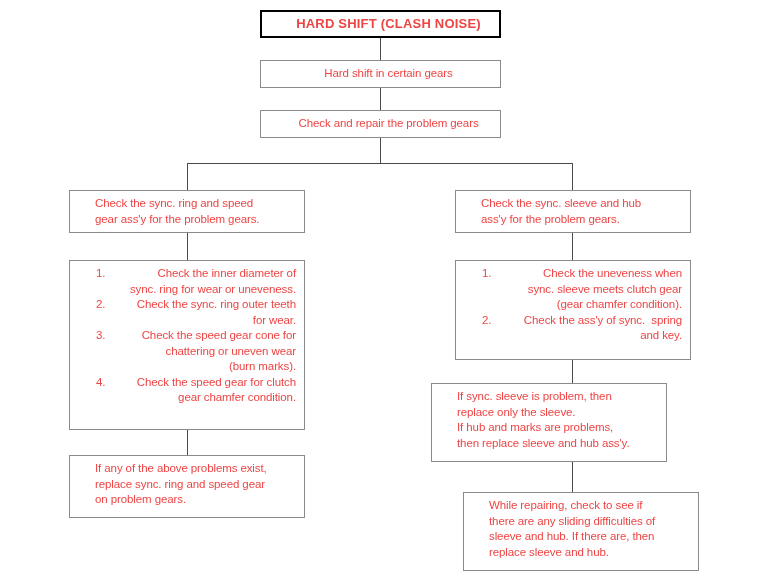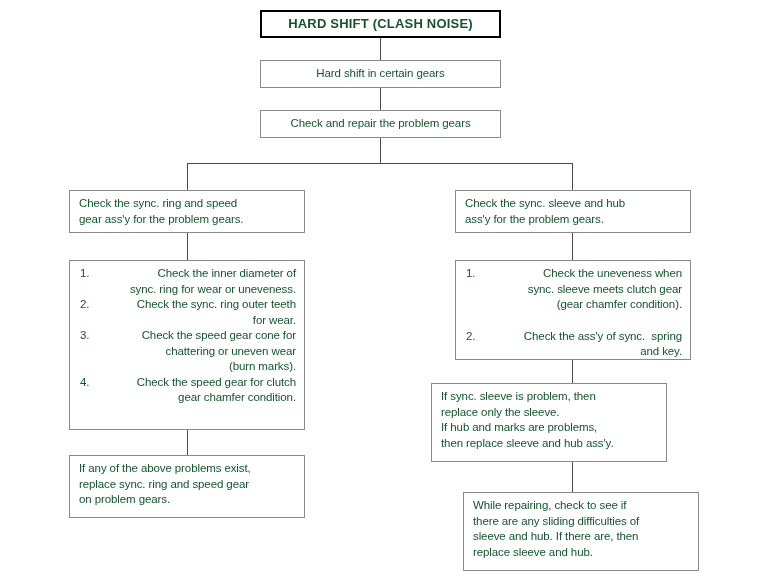--- a/index.html
+++ b/index.html
@@ -16,25 +16,26 @@
     font-family: "Liberation Sans", sans-serif;
     overflow: hidden;
   }
 
   
   .box {
     position: absolute;
     box-sizing: border-box;
     background: #ffffff;
     border: 1px solid #8a8a8a;
-    color: #14532d;
+    color: #ef4444;
     font-size: 11.5px;
     line-height: 15.5px;
     letter-spacing: -0.1px;
     z-index: 2;
+    padding-left: 16px;
   }
   .box .inner {
     padding: 5px 8px 5px 9px;
   }
 
   
   .box.title {
     border: 2px solid #000000;
     box-shadow: 0 0 0 1px #ffffff inset;
     font-weight: bold;
@@ -166,21 +167,21 @@
       <div>ass'y for the problem gears.</div>
     </div>
   </div>
 
   <div class="box" style="left:455px; top:260px; width:236px; height:100px;">
     <div class="inner">
       <ol class="steps">
         <li style="white-space:pre;">Check the uneveness when
 sync. sleeve meets clutch gear
 (gear chamfer condition).</li>
-        <li style="white-space:pre;margin-top:16px;">Check the ass'y of sync.  spring
+        <li style="white-space:pre;">Check the ass'y of sync.  spring
 and key.</li>
       </ol>
     </div>
   </div>
 
   <div class="box" style="left:431px; top:383px; width:236px; height:79px;">
     <div class="inner lines">
       <div>If sync. sleeve is problem, then</div>
       <div>replace only the sleeve.</div>
       <div>If hub and marks are problems,</div>

